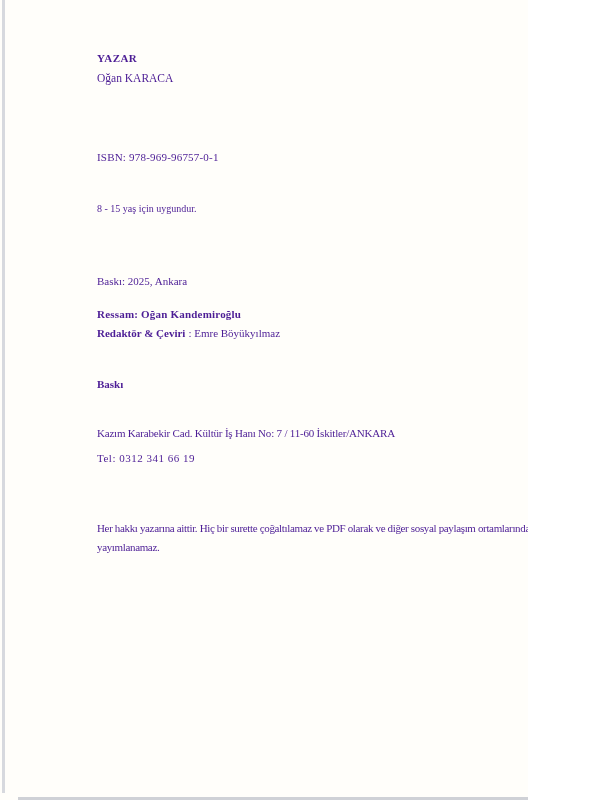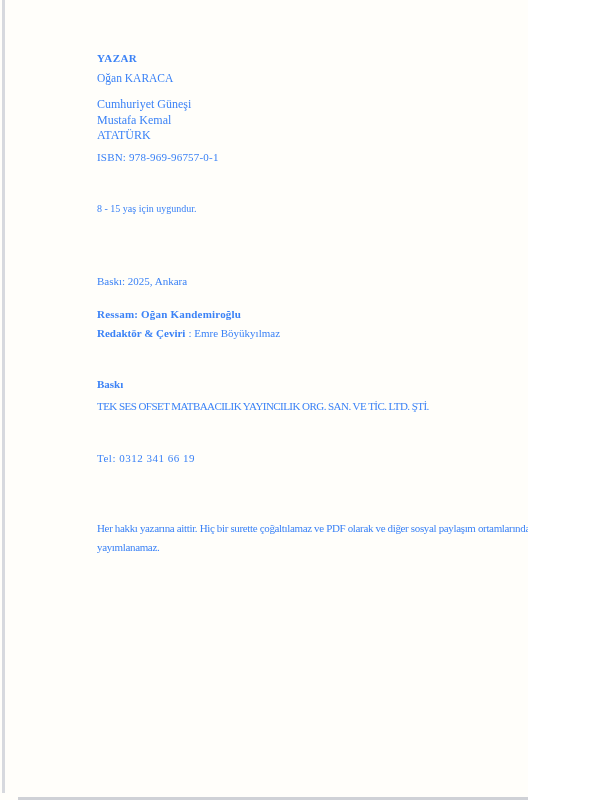--- a/index.html
+++ b/index.html
@@ -7,21 +7,21 @@
     padding: 0;
     background: #ffffff;
   }
   .page {
     position: relative;
     width: 528px;
     height: 800px;
     background: #fffefa;
     overflow: hidden;
     font-family: "Liberation Serif", serif;
-    color: #3b82f6;
+    color: #4c1d95;
   }
   
   .edge-left {
     position: absolute;
     left: 2px; top: 0;
     width: 3px; height: 793px;
     background: #d7d9de;
   }
   .edge-right {
     position: absolute;
@@ -71,40 +71,35 @@
 <div class="page">
 
   <div class="edge-left"></div>
   <div class="edge-right"></div>
   <div class="edge-bottom"></div>
 
   <div class="line author-heading">YAZAR</div>
 
   <div class="line author-name">Oğan KARACA</div>
 
-  <div class="line book-title">
-    <div>Cumhuriyet Güneşi</div>
-    <div>Mustafa Kemal</div>
-    <div>ATATÜRK</div>
-  </div>
 
   <div class="line isbn">ISBN: 978-969-96757-0-1</div>
 
   <div class="line age-note">8 - 15 yaş için uygundur.</div>
 
   <div class="line edition">Baskı: 2025, Ankara</div>
 
   <div class="line illustrator">Ressam: Oğan Kandemiroğlu</div>
 
   <div class="line editor">
     <span class="bold">Redaktör &amp; Çeviri</span><span class="editor-value">: Emre Böyükyılmaz</span>
   </div>
 
   <div class="line print-heading">Baskı</div>
 
-  <div class="line printer-name">TEK SES OFSET MATBAACILIK YAYINCILIK ORG. SAN. VE TİC. LTD. ŞTİ.</div>
 
+  <div class="line printer-address">Kazım Karabekir Cad. Kültür İş Hanı No: 7 / 11-60 İskitler/ANKARA</div>
 
   <div class="line printer-phone">Tel: 0312 341 66 19</div>
 
   <div class="rights-notice">Her hakkı yazarına aittir. Hiç bir surette çoğaltılamaz ve PDF olarak ve diğer sosyal paylaşım ortamlarında yayımlanamaz.</div>
 
 </div>
 
 </body></html>

